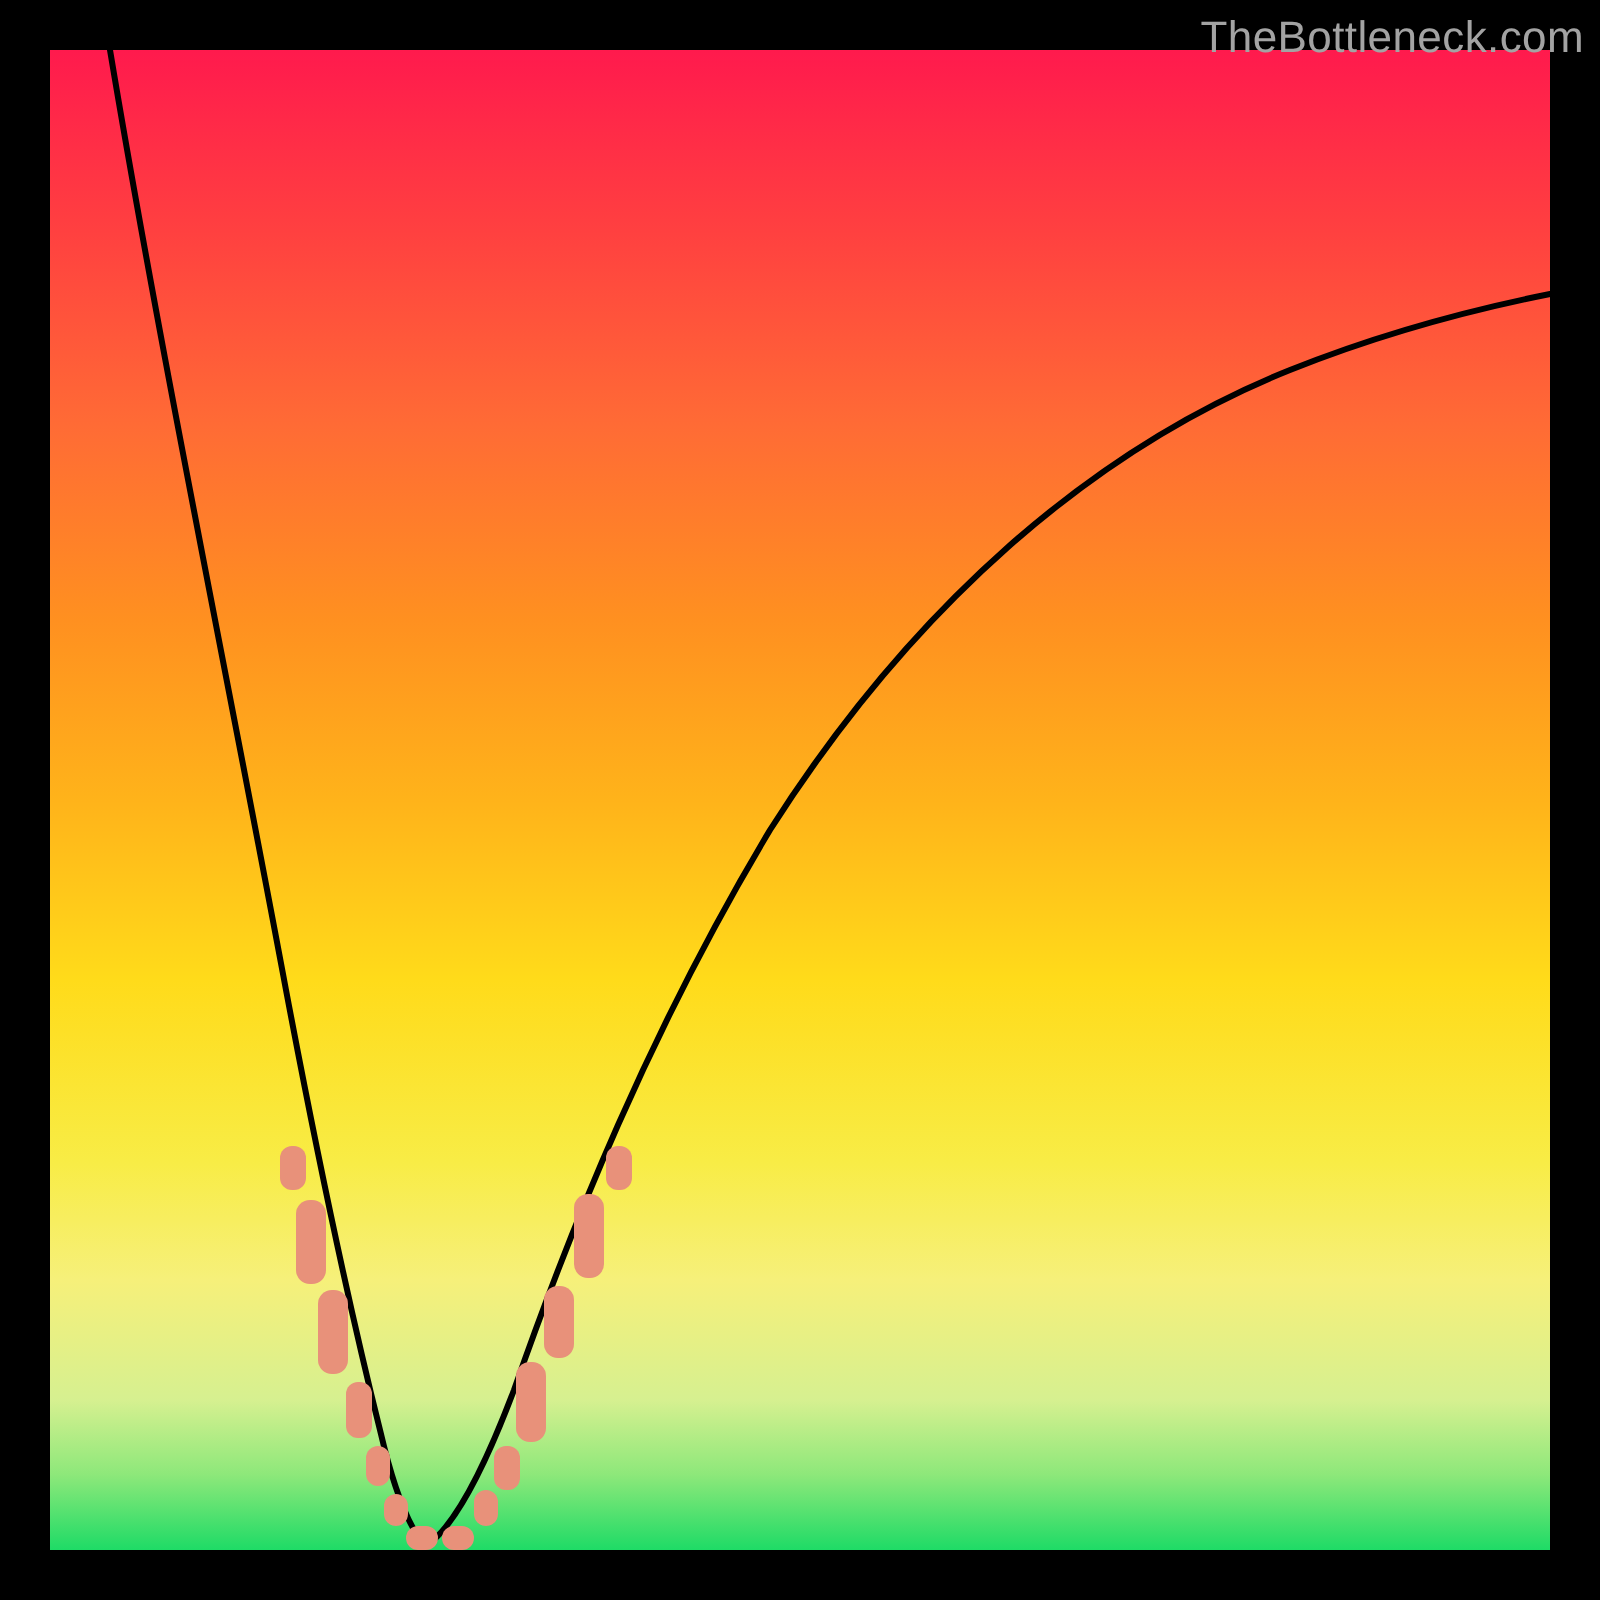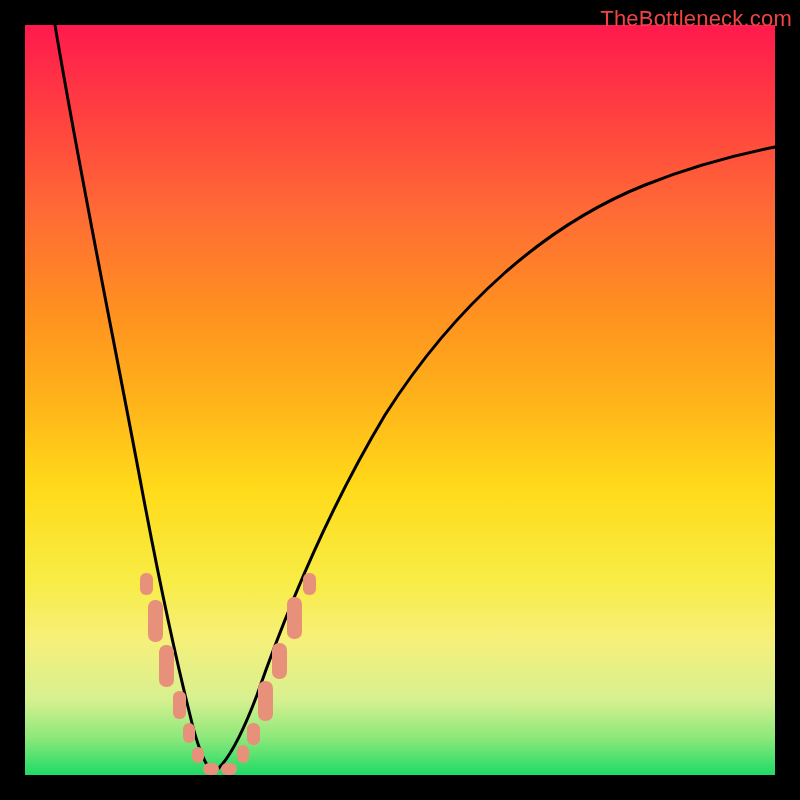--- a/index.html
+++ b/index.html
@@ -28,21 +28,21 @@
       #f6f07a 82%,
       #d6f090 90%,
       #8de87a 95%,
       #1edb66 100%
     );
   }
   .attribution {
     position: absolute;
     top: 6px;
     right: 8px;
-    color: #ef4444;
+    color: #a3a3a3;
     font-size: 22px;
     font-weight: 500;
     letter-spacing: 0.2px;
     z-index: 10;
   }
   svg.overlay {
     position: absolute;
     left: 0;
     top: 0;
     width: 750px;

